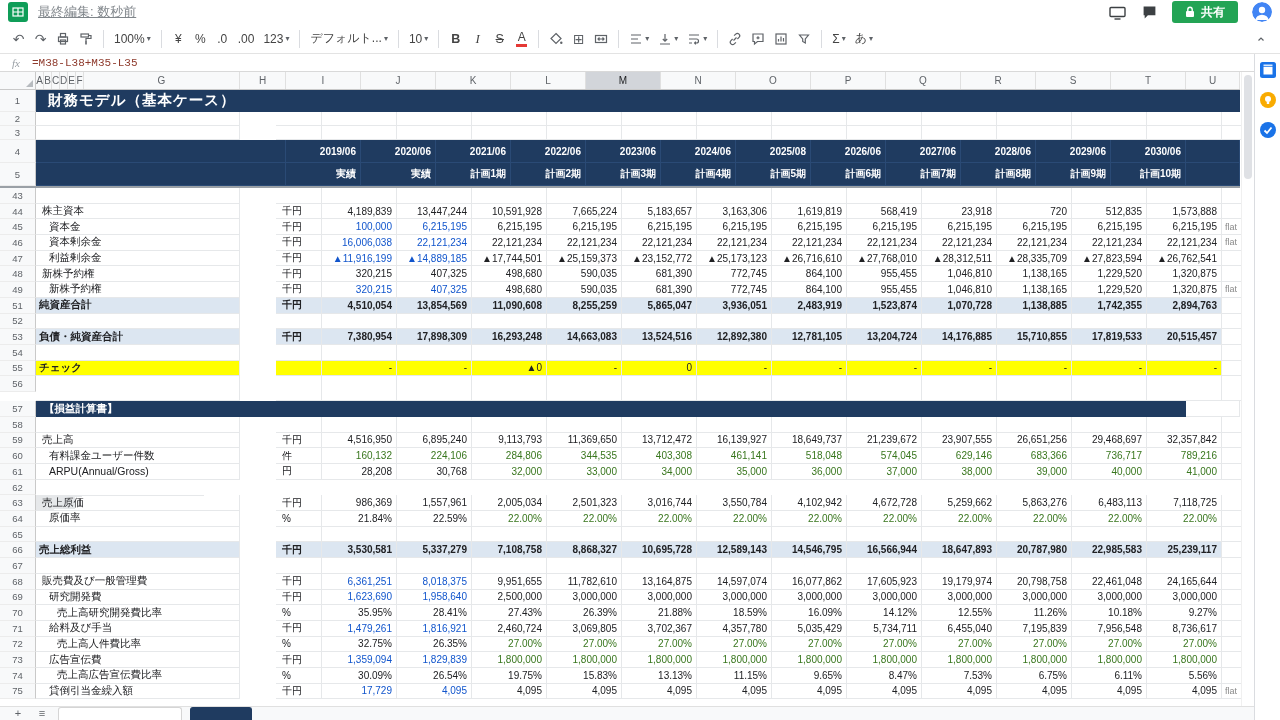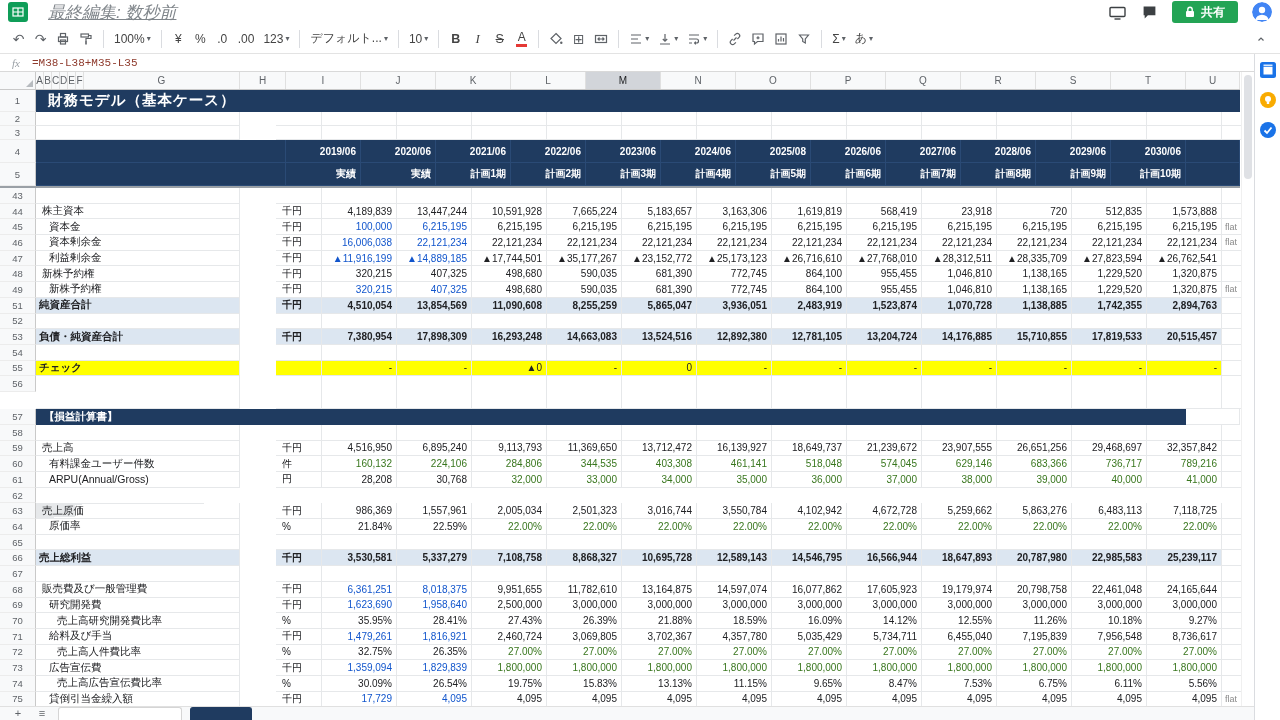--- a/index.html
+++ b/index.html
@@ -6,21 +6,21 @@
   html,body { margin:0; padding:0; }
   body {
     width:1280px; height:720px; overflow:hidden; position:relative;
     background:#fff; color:#202124;
     font-family:"Liberation Sans","DejaVu Sans",sans-serif;
   }
   
   .menubar{position:absolute;top:0;left:0;right:0;height:24px;display:flex;align-items:center;padding-left:8px;background:#fff;z-index:6;}
   .logo{width:20px;height:20px;margin-right:10px;display:flex;align-items:center;}
   .menu-item{font-size:12.5px;padding:3px 6px;border-radius:3px;white-space:nowrap;cursor:default;}
-  .last-edit{font-size:17px;color:#80868b;text-decoration:underline;margin-left:10px;white-space:nowrap;font-style:italic;}
+  .last-edit{font-size:13px;color:#80868b;text-decoration:underline;white-space:nowrap;}
   .mb-right{margin-left:auto;display:flex;align-items:center;gap:14px;padding-right:8px;}
   .hd-ic{width:18px;height:16px;display:flex;align-items:center;justify-content:center;}
   .share-btn{display:flex;align-items:center;gap:6px;background:var(--share,#23a455);color:#fff;border:none;height:22px;border-radius:3px;padding:0 13px;font-size:12px;font-weight:bold;font-family:inherit;}
   .avatar{width:20px;height:20px;border-radius:50%;overflow:hidden;}
   
   .toolbar{position:absolute;top:24px;left:0;right:0;height:30px;background:#fff;border-bottom:1px solid #e3e3e3;display:flex;align-items:center;padding:0 8px;gap:1px;z-index:5;}
   .tbtn{height:22px;min-width:21px;display:flex;align-items:center;justify-content:center;gap:2px;font-size:12px;color:#444;border:none;background:transparent;border-radius:3px;padding:0 4px;font-family:inherit;}
   .tbtn .glyph{font-size:14px;color:#5f6368;line-height:1;}
   .sep{width:1px;height:18px;background:#dadce0;margin:0 5px;flex:none;}
   .caret{font-size:8px;color:#5f6368;}
@@ -422,21 +422,21 @@
         <div class="cell val" style="width: 75px;">22,121,234</div>
         <div class="cell flatc" style="width: 54px;">flat</div>
       </div>
       <div class="row data" style="height: 15.7px;">
         <div class="gut" style="height: 15.7px;">47</div>
         <div class="cell lab" style="width: 204px; padding-left: 13px;">利益剰余金</div>
         <div class="cell unitc" style="width: 46px;">千円</div>
         <div class="cell val vb" style="width: 75px;">▲11,916,199</div>
         <div class="cell val vb" style="width: 75px;">▲14,889,185</div>
         <div class="cell val" style="width: 75px;">▲17,744,501</div>
-        <div class="cell val" style="width: 75px;">▲35,177,267</div>
+        <div class="cell val" style="width: 75px;">▲25,159,373</div>
         <div class="cell val" style="width: 75px;">▲23,152,772</div>
         <div class="cell val" style="width: 75px;">▲25,173,123</div>
         <div class="cell val" style="width: 75px;">▲26,716,610</div>
         <div class="cell val" style="width: 75px;">▲27,768,010</div>
         <div class="cell val" style="width: 75px;">▲28,312,511</div>
         <div class="cell val" style="width: 75px;">▲28,335,709</div>
         <div class="cell val" style="width: 75px;">▲27,823,594</div>
         <div class="cell val" style="width: 75px;">▲26,762,541</div>
         <div class="cell flatc" style="width: 54px;"></div>
       </div>
@@ -559,21 +559,21 @@
         <div class="cell val" style="width: 75px;">0</div>
         <div class="cell val" style="width: 75px;">-</div>
         <div class="cell val" style="width: 75px;">-</div>
         <div class="cell val" style="width: 75px;">-</div>
         <div class="cell val" style="width: 75px;">-</div>
         <div class="cell val" style="width: 75px;">-</div>
         <div class="cell val" style="width: 75px;">-</div>
         <div class="cell val" style="width: 75px;">-</div>
         <div class="cell flatc" style="width: 54px;"></div>
       </div>
-      <div class="row blank" style="height: 33px;">
+      <div class="row blank" style="height: 25px;">
         <div class="gut" style="height: 15.7px;">56</div>
         <div class="cell lab" style="width: 204px;"></div>
         <div class="cell unitc" style="width: 46px;"></div>
         <div class="cell val" style="width: 75px;"></div>
         <div class="cell val" style="width: 75px;"></div>
         <div class="cell val" style="width: 75px;"></div>
         <div class="cell val" style="width: 75px;"></div>
         <div class="cell val" style="width: 75px;"></div>
         <div class="cell val" style="width: 75px;"></div>
         <div class="cell val" style="width: 75px;"></div>

